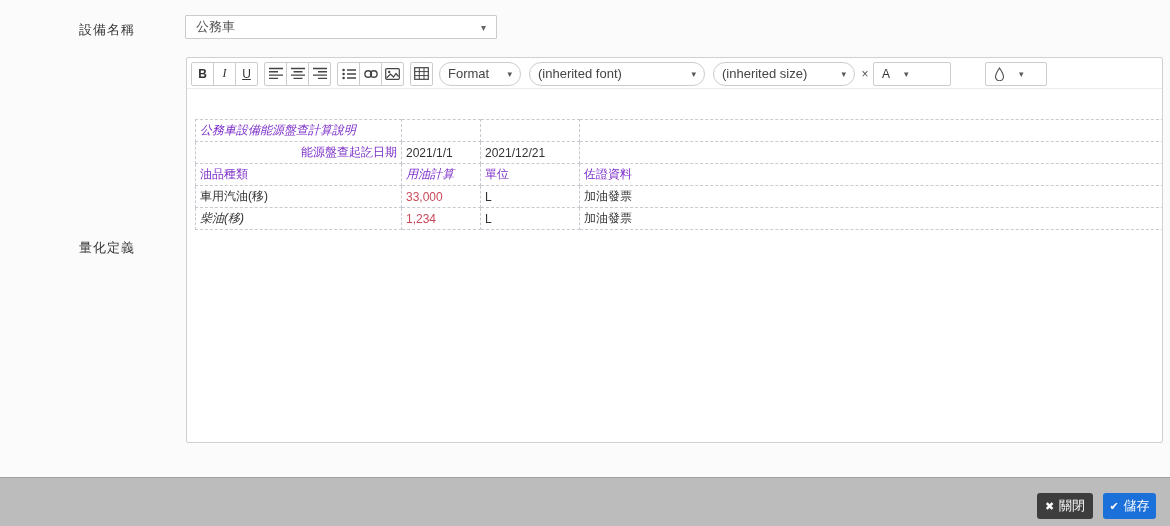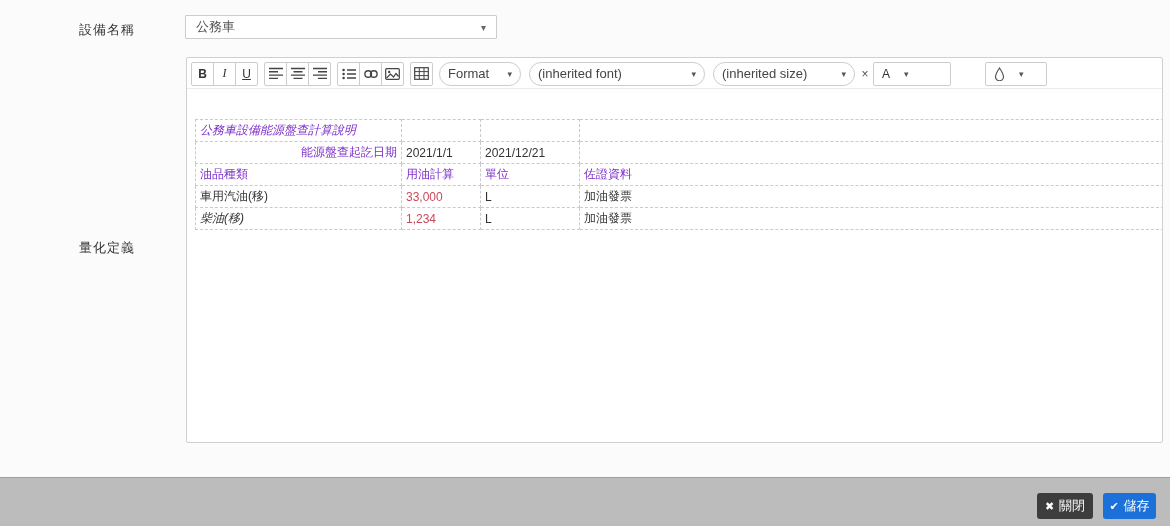--- a/index.html
+++ b/index.html
@@ -239,21 +239,21 @@
               <td style="width: 595px;"></td>
             </tr>
             <tr>
               <td class="c-purple" style="width: 197px; text-align: right;">能源盤查起訖日期</td>
               <td style="width: 70px;">2021/1/1</td>
               <td style="width: 90px;">2021/12/21</td>
               <td style="width: 595px;"></td>
             </tr>
             <tr>
               <td class="c-purple" style="width: 197px;">油品種類</td>
-              <td class="c-purple" style="width: 70px;">用油計算</td>
+              <td class="c-purple" style="width: 70px; font-style: italic;">用油計算</td>
               <td class="c-purple" style="width: 90px;">單位</td>
               <td class="c-purple" style="width: 595px;">佐證資料</td>
             </tr>
             <tr>
               <td style="width: 197px;">車用汽油(移)</td>
               <td class="c-red" style="width: 70px;">33,000</td>
               <td style="width: 90px;">L</td>
               <td style="width: 595px;">加油發票</td>
             </tr>
             <tr>

